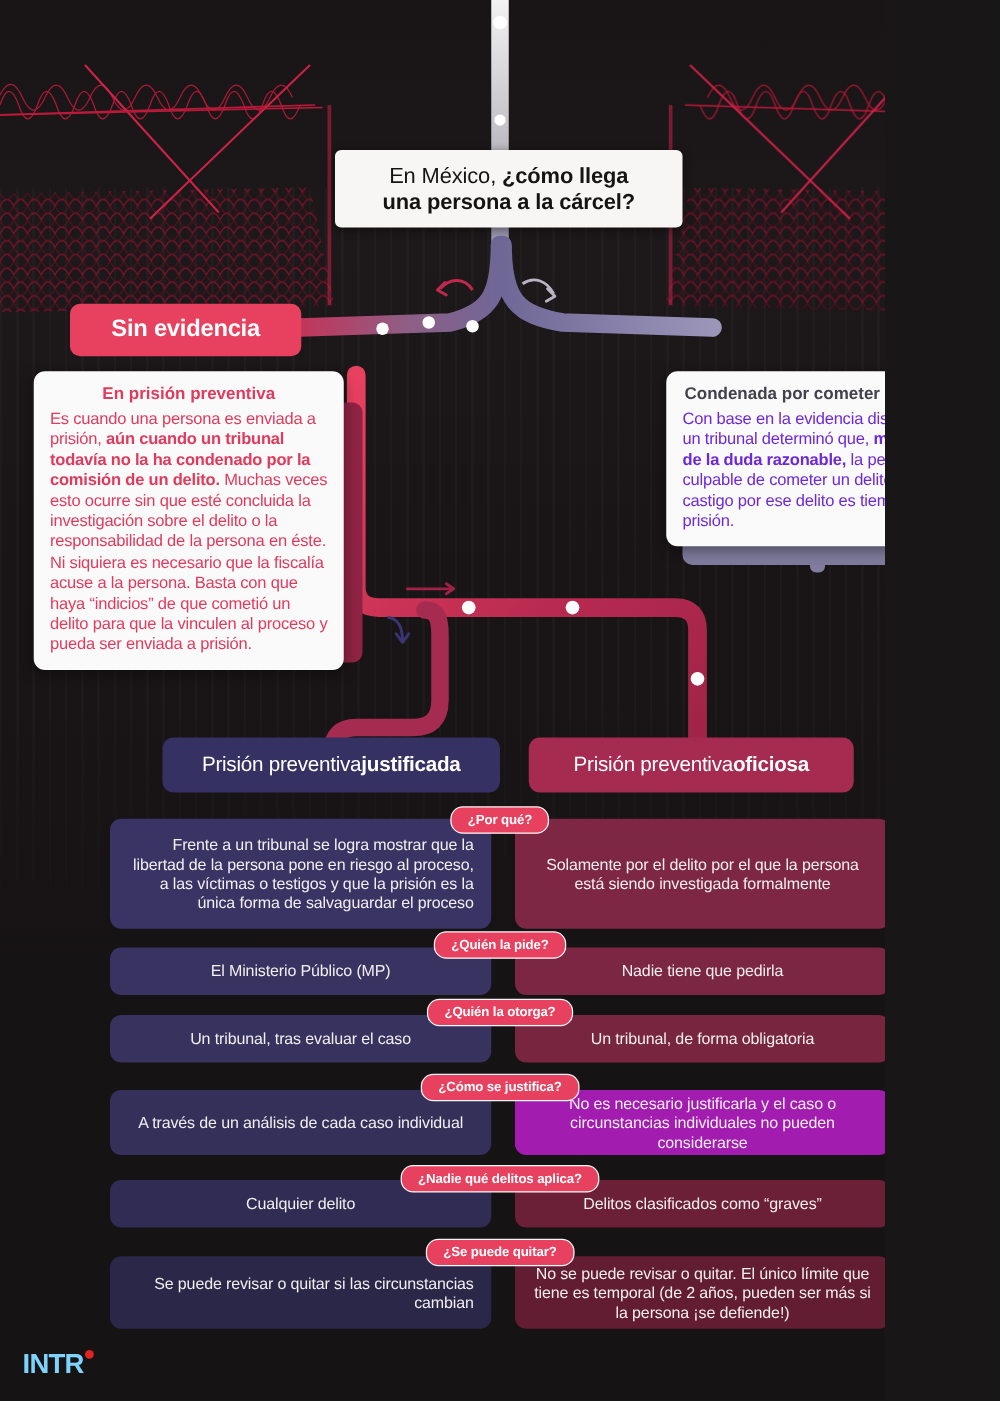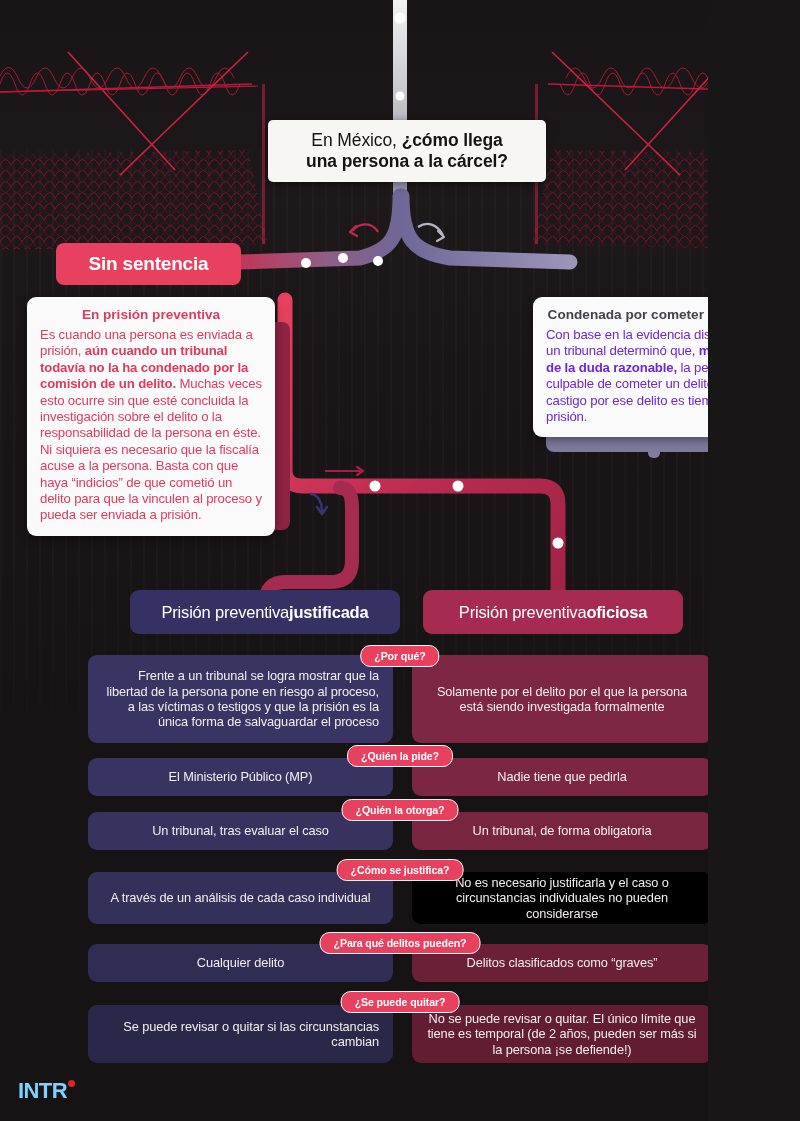--- a/index.html
+++ b/index.html
@@ -299,21 +299,21 @@
   </svg>
 
   <div class="title-card">
     <div class="title-text">
       <span class="thin">En México, </span><b>¿cómo llega</b><br>
       <b>una persona a la cárcel?</b>
     </div>
   </div>
 
   <div class="branch-pill" id="pill-sin">
-    <span>Sin sentencia</span>
+    <span>Sin evidencia</span>
   </div>
 
   <div class="plate" id="plate-left"></div>
   <div class="plate" id="plate-right"></div>
 
   <div class="info-card" id="card-left">
     <h3>En prisión preventiva</h3>
     <p><span>Es cuando una persona es enviada a prisión, </span><b>aún cuando un tribunal todavía no la ha condenado por la comisión de un delito.</b><span> Muchas veces esto ocurre sin que esté concluida la investigación sobre el delito o la responsabilidad de la persona en éste. Ni siquiera es necesario que la fiscalía acuse a la persona. Basta con que haya “indicios” de que cometió un delito para que la vinculen al proceso y pueda ser enviada a prisión.</span></p>
   </div>
 
@@ -342,27 +342,27 @@
         <div class="cmp-cell cmp-right" style="top: 758px; height: 38px; background: rgb(123, 38, 66);">Nadie tiene que pedirla</div>
         <div class="qpill" style="top: 745px;">¿Quién la pide?</div>
       </div>
       <div class="cmp-row" style="top: 0px;">
         <div class="cmp-cell cmp-left" style="top: 812px; height: 38px; background: rgb(55, 50, 94);">Un tribunal, tras evaluar el caso</div>
         <div class="cmp-cell cmp-right" style="top: 812px; height: 38px; background: rgb(120, 37, 63);">Un tribunal, de forma obligatoria</div>
         <div class="qpill" style="top: 799px;">¿Quién la otorga?</div>
       </div>
       <div class="cmp-row" style="top: 0px;">
         <div class="cmp-cell cmp-left" style="top: 872px; height: 52px; background: rgb(52, 48, 89);">A través de un análisis de cada caso individual</div>
-        <div class="cmp-cell cmp-right" style="top: 872px; height: 52px; background: #000000;">No es necesario justificarla y el caso o circunstancias individuales no pueden considerarse</div>
+        <div class="cmp-cell cmp-right" style="top: 872px; height: 52px; background: #a21caf;">No es necesario justificarla y el caso o circunstancias individuales no pueden considerarse</div>
         <div class="qpill" style="top: 859px;">¿Cómo se justifica?</div>
       </div>
       <div class="cmp-row" style="top: 0px;">
         <div class="cmp-cell cmp-left" style="top: 944px; height: 38px; background: rgb(48, 44, 83);">Cualquier delito</div>
         <div class="cmp-cell cmp-right" style="top: 944px; height: 38px; background: rgb(108, 32, 56);">Delitos clasificados como “graves”</div>
-        <div class="qpill" style="top: 932px;">¿Para qué delitos pueden?</div>
+        <div class="qpill" style="top: 932px;">¿Nadie qué delitos aplica?</div>
       </div>
       <div class="cmp-row" style="top: 0px;">
         <div class="cmp-cell cmp-left" style="top: 1005px; height: 58px; background: rgb(42, 39, 72);">Se puede revisar o quitar si las circunstancias cambian</div>
         <div class="cmp-cell cmp-right" style="top: 1005px; height: 58px; background: rgb(99, 29, 50);">No se puede revisar o quitar. El único límite que tiene es temporal (de 2 años, pueden ser más si la persona ¡se defiende!)</div>
         <div class="qpill" style="top: 991px;">¿Se puede quitar?</div>
       </div>
     </div>
 
   <div class="logo">
     <span class="logo-text">INTR</span>

